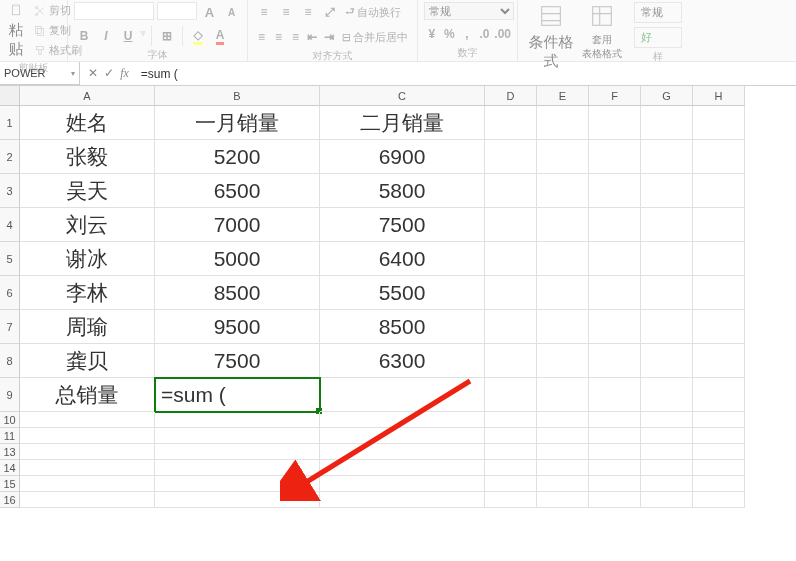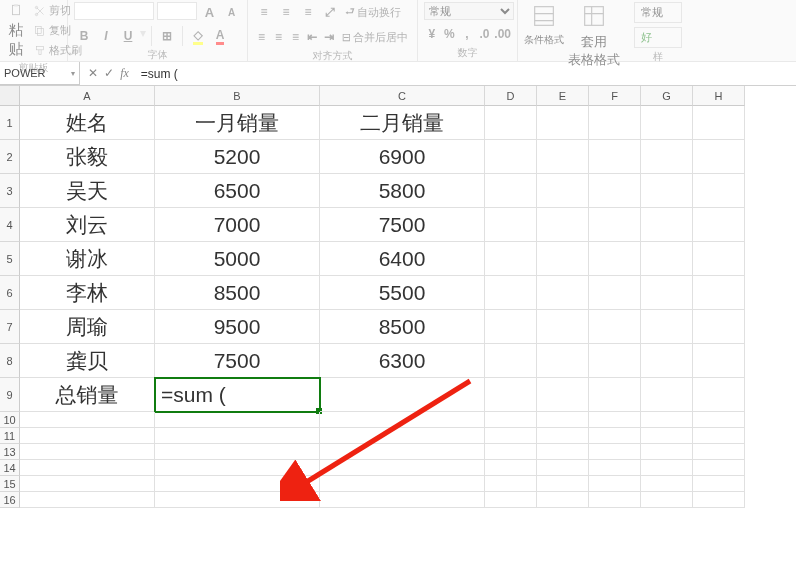--- a/index.html
+++ b/index.html
@@ -158,28 +158,28 @@
     <div class="ribbon-group-label">数字</div>
   </div>
 
   <div class="ribbon-group" style="width:110px;border-right:none">
     <div class="ribbon-group-main">
       <div class="ribbon-col" style="align-items:center">
         <svg class="ribbon-icon-lg" viewBox="0 0 24 24">
             <rect x="4" y="4" width="16" height="16" fill="none" stroke="#888"></rect>
             <path d="M4 10h16M4 16h16" stroke="#888"></path>
           </svg>
-        <span style="font-size:10px;text-align:center">条件格式</span>
+        <span style="font-size:15px;text-align:center">条件格式</span>
       </div>
       <div class="ribbon-col" style="align-items:center">
         <svg class="ribbon-icon-lg" viewBox="0 0 24 24">
             <rect x="4" y="4" width="16" height="16" fill="none" stroke="#888"></rect>
             <path d="M4 10h16M10 4v16" stroke="#888"></path>
           </svg>
-        <span style="font-size:13px;text-align:center;white-space:pre">套用
+        <span style="font-size:10px;text-align:center;white-space:pre">套用
 表格格式</span>
       </div>
     </div>
   </div>
 
   <div class="ribbon-group" style="width:60px;border-right:none">
     <div class="ribbon-group-main" style="flex-direction:column">
       <div style="border:1px solid #ccc;padding:2px 6px;font-size:11px">常规</div>
       <div style="border:1px solid #ccc;padding:2px 6px;font-size:11px;color:#070">好</div>
     </div>

